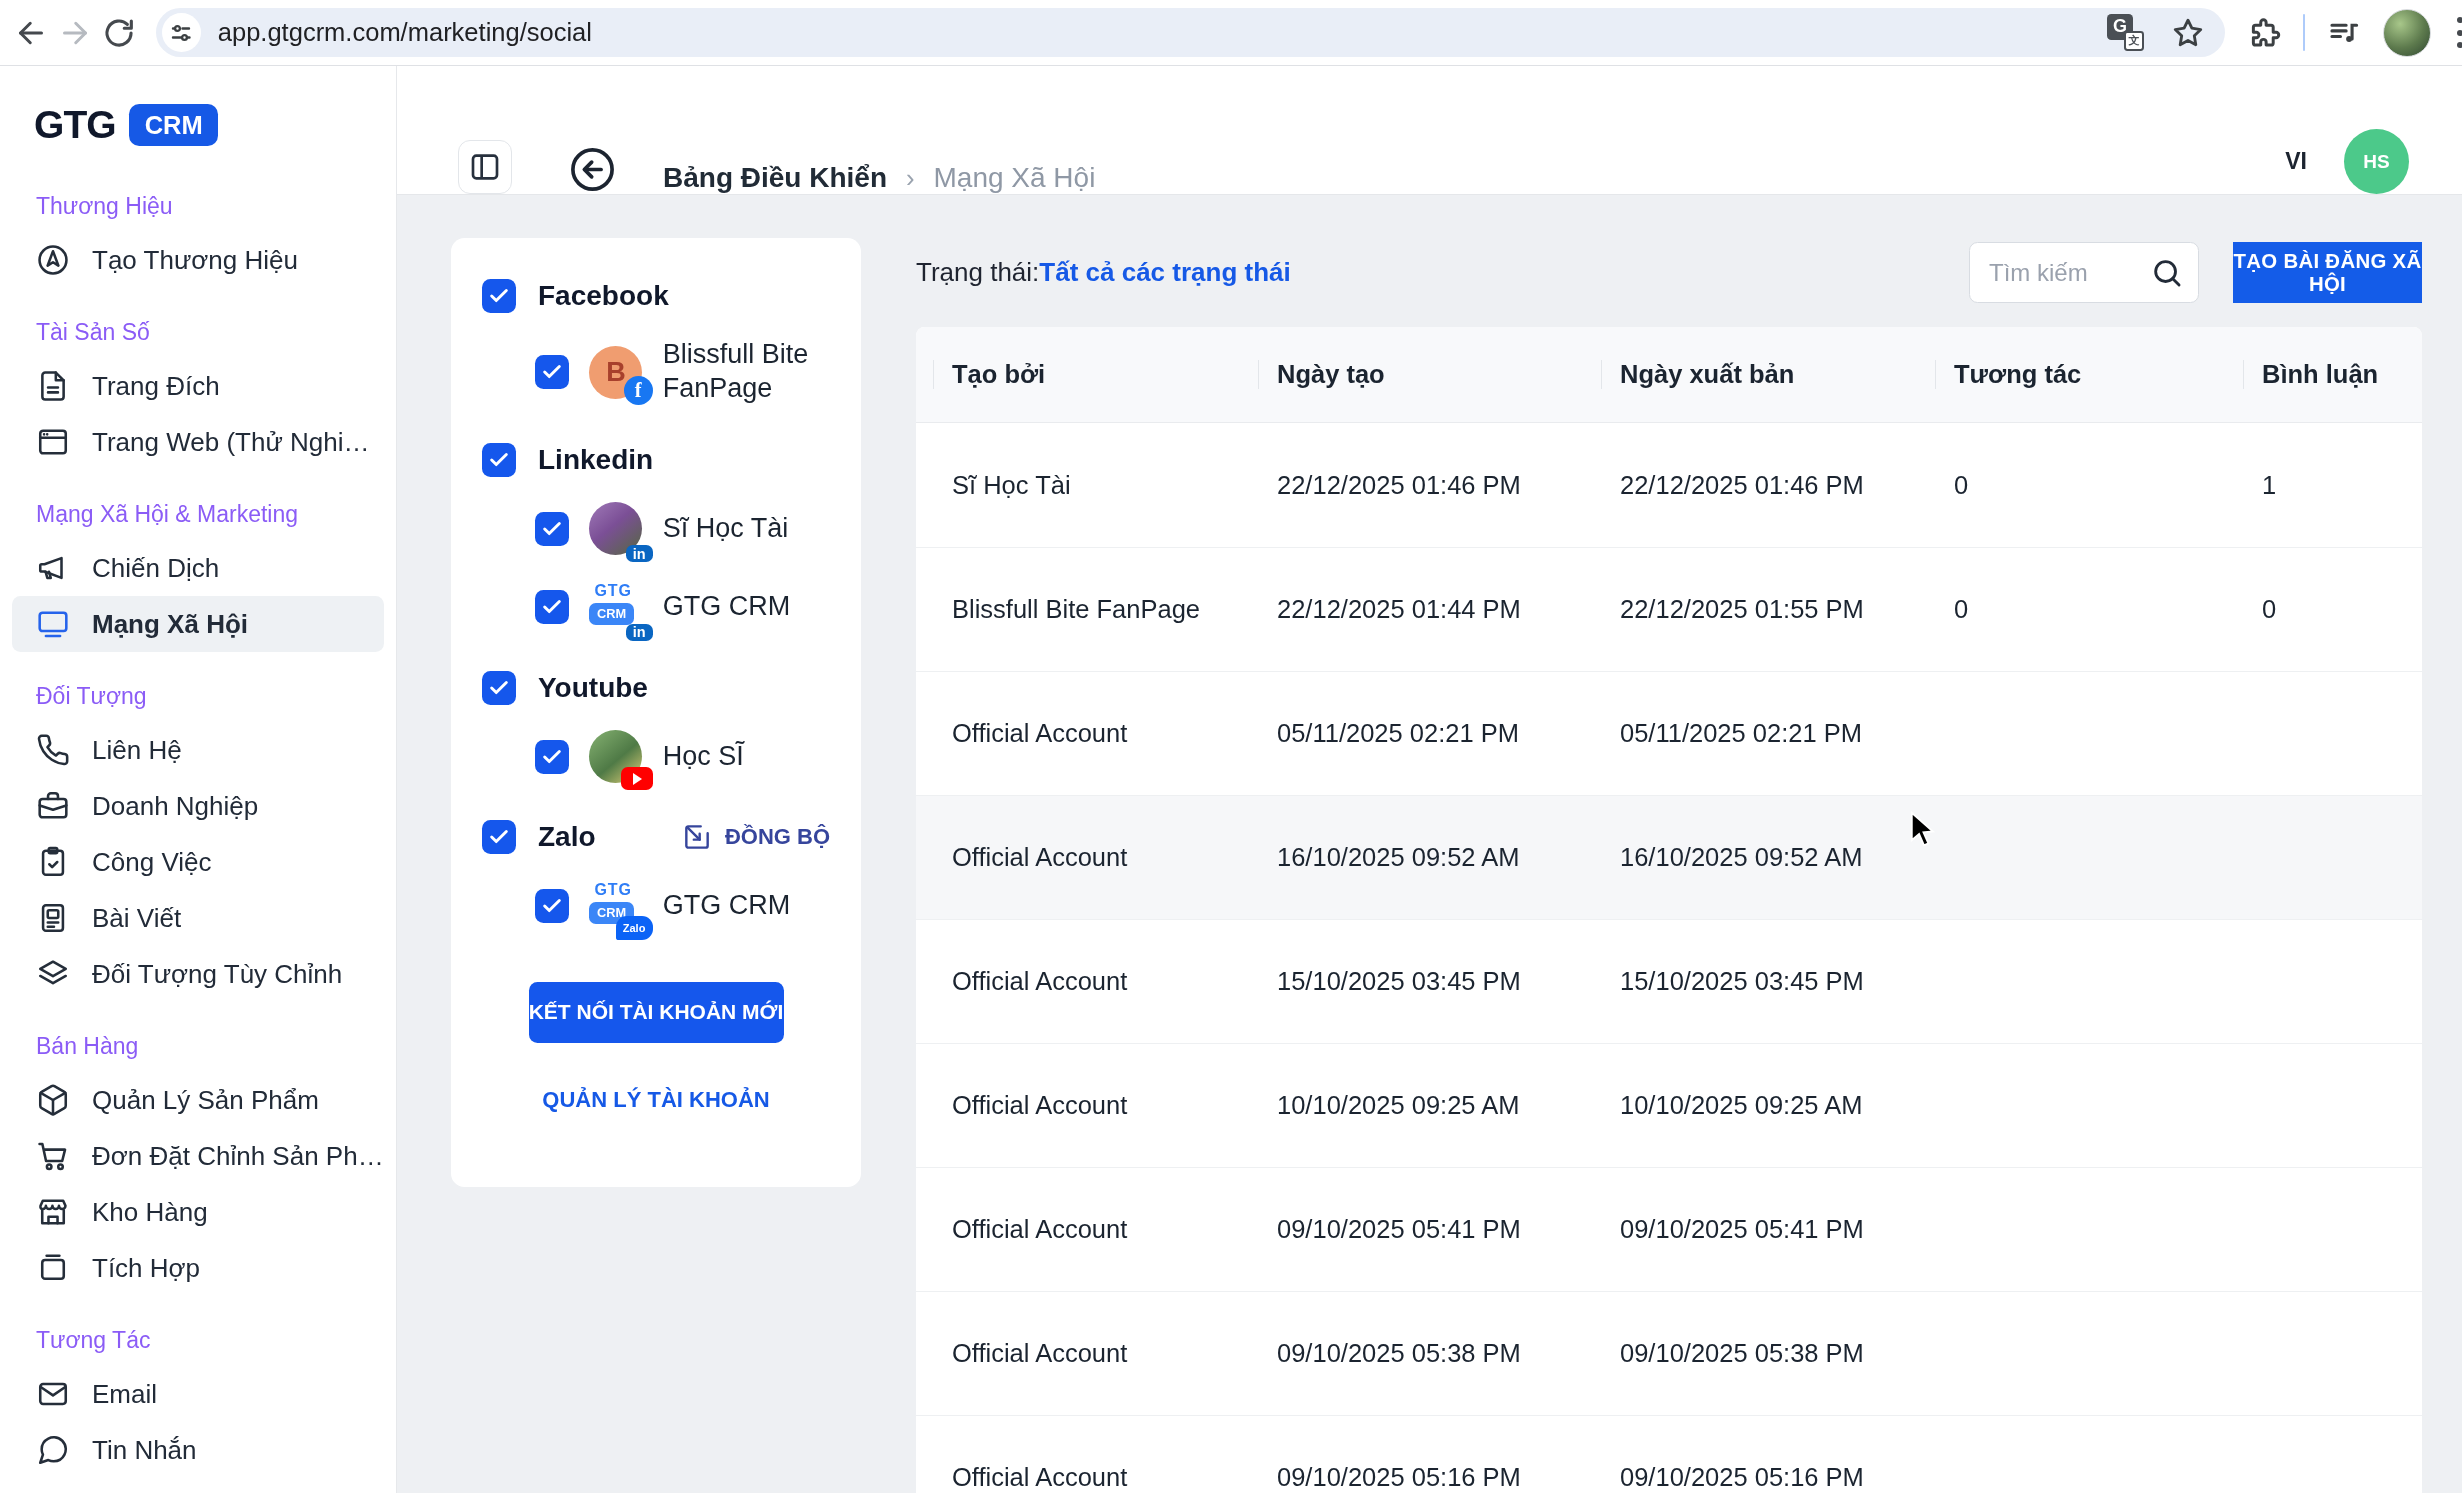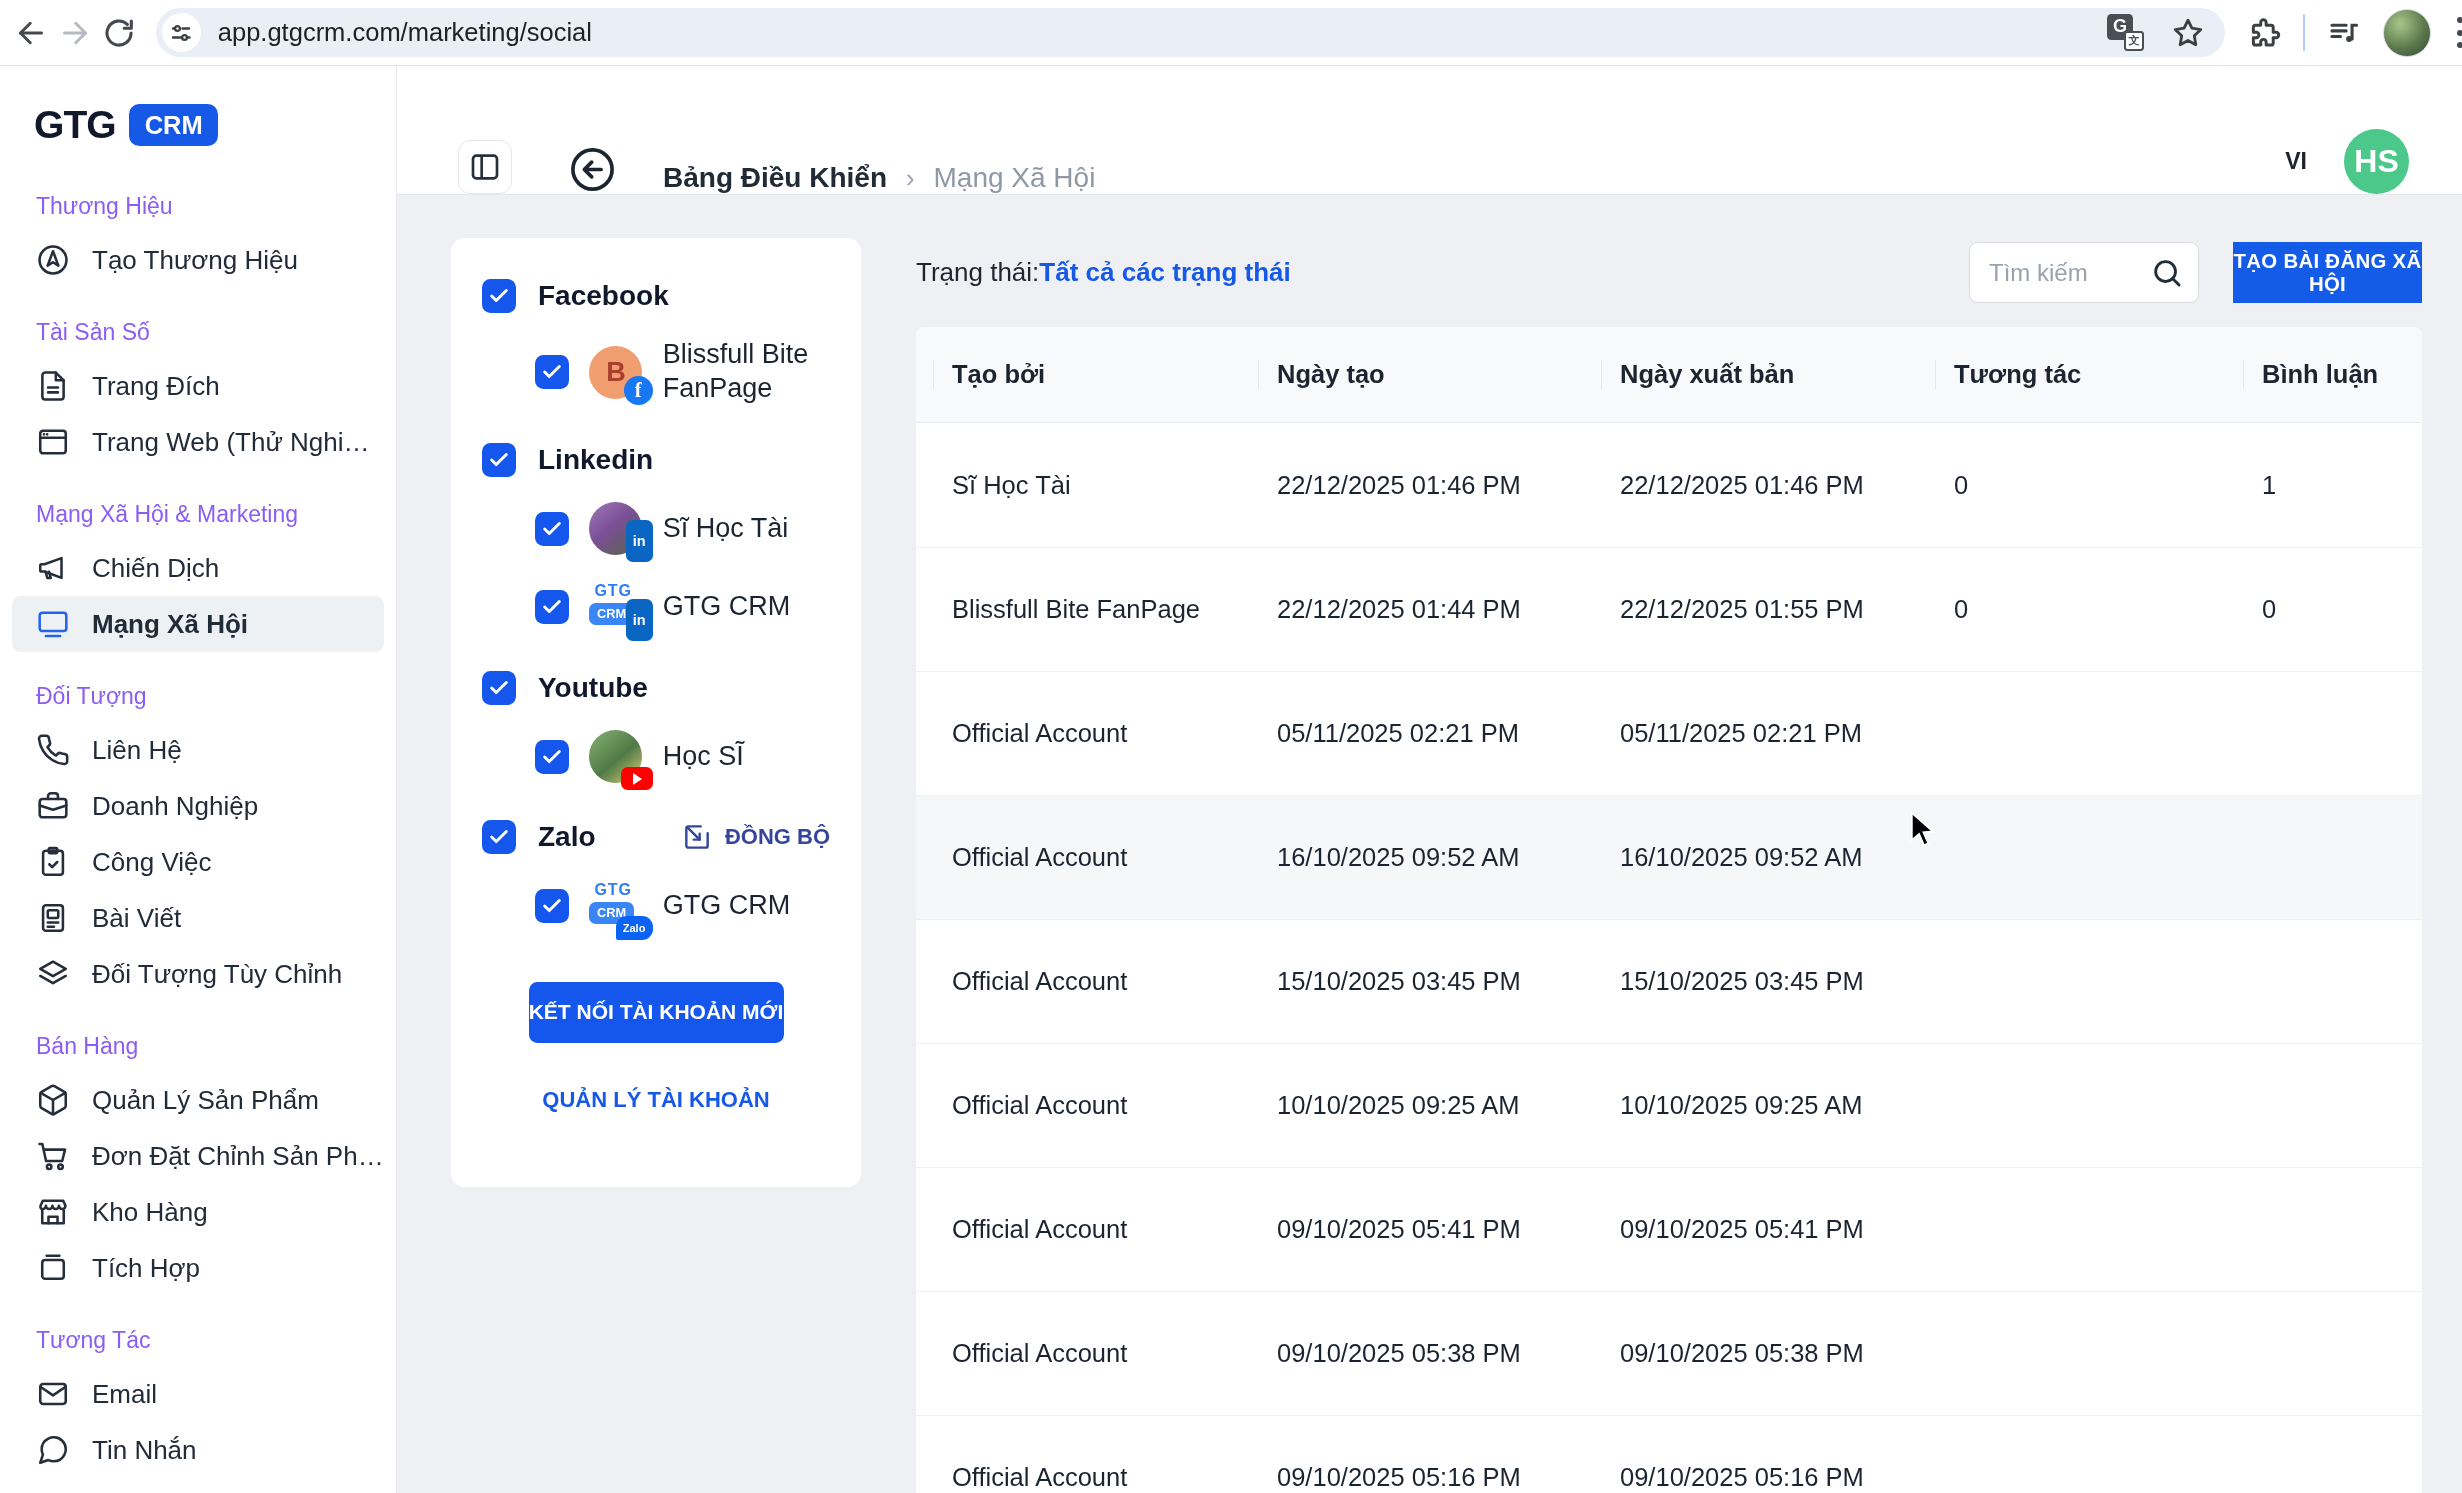--- a/index.html
+++ b/index.html
@@ -43,21 +43,21 @@
   .main{flex:1;position:relative}
   .main-header{position:absolute;top:0;left:0;right:0;height:129px;background:#fff;border-bottom:0.9px solid #e5e7ea;display:flex;align-items:flex-end;padding:0 53px 0 61px}
   .toggle-btn{width:54px;height:54px;border:1.7px solid #e3e6ea;border-radius:12px;display:flex;align-items:center;justify-content:center;color:#27303d;background:#fff}
   .back-btn{margin-left:56px;color:#1c2430}
   .breadcrumb{display:flex;align-items:center;gap:19px;margin-left:46px;font-size:28px}
   .crumb-parent{font-weight:700;color:#212b36}
   .crumb-sep{color:#9aa3af;font-size:25.5px}
   .crumb-current{color:#8f98a5}
   .header-right{margin-left:auto;display:flex;align-items:center;gap:37px}
   .lang{font-size:23px;font-weight:700;color:#1c2430}
-  .hs-avatar{width:65px;height:65px;border-radius:50%;background:#4cc98a;color:#fff;font-size:32px;font-weight:600;display:flex;align-items:center;justify-content:center}
+  .hs-avatar{width:65px;height:65px;border-radius:50%;background:#4cc98a;color:#fff;font-size:19px;font-weight:600;display:flex;align-items:center;justify-content:center}
 
   .content{position:absolute;top:129px;left:0;right:0;bottom:0;background:#eef0f3}
 
   
   .accounts-card{position:absolute;left:54px;top:43px;width:410px;height:949px;background:#fff;border-radius:13.6px;padding:34px 31px}
   .platform-row{display:flex;align-items:center;gap:22px;margin-top:37px}
   .platform-row:first-child{margin-top:6.8px}
   .checkbox{width:34px;height:34px;border-radius:8.5px;background:#1557ec;display:flex;align-items:center;justify-content:center;color:#fff;flex:0 0 auto;cursor:pointer}
   .platform-label{font-size:28px;font-weight:700;color:#10182b}
   .sync-link{margin-left:auto;display:flex;align-items:center;gap:12px;color:#36459c;font-size:22px;font-weight:700;cursor:pointer}
@@ -65,21 +65,21 @@
   .avatar-wrap{position:relative;width:53px;height:53px;flex:0 0 auto}
   .avatar{width:53px;height:53px;border-radius:50%;display:flex;align-items:center;justify-content:center;font-weight:700;overflow:hidden}
   .avatar.letter{background:#f09d70;color:#a8402c;font-size:27px}
   .avatar.photo-purple{background:linear-gradient(140deg,#a07ab8 0%,#7b4f96 45%,#54683f 100%)}
   .avatar.photo-green{background:linear-gradient(140deg,#86b272 0%,#4f7a46 55%,#e3d27a 100%)}
   .gtg-mini{width:53px;height:53px;position:relative}
   .gtg-mini .t{position:absolute;top:1.7px;left:5.1px;font-size:16px;font-weight:800;color:#2f7df6;letter-spacing:0.9px}
   .gtg-mini .b{position:absolute;top:22px;left:0;background:#3b86f7;color:#fff;font-size:12.8px;font-weight:700;padding:3.4px 7.7px;border-radius:6.8px}
   .badge{position:absolute;right:-10.2px;bottom:-6.8px;display:flex;align-items:center;justify-content:center}
   .badge.fb{width:29px;height:29px;border-radius:50%;background:#1877f2;color:#fff;font-size:20.4px;font-weight:700;font-family:"Liberation Serif",serif}
-  .badge.li{width:27px;height:42px;border-radius:6.8px;background:#0a66c2;color:#fff;font-size:14.5px;font-weight:700}
+  .badge.li{width:27px;height:17px;border-radius:6.8px;background:#0a66c2;color:#fff;font-size:14.5px;font-weight:700}
   .badge.yt{width:32px;height:23px;border-radius:6.8px;background:#f00}
   .badge.yt i{width:0;height:0;border-left:9.4px solid #fff;border-top:6px solid transparent;border-bottom:6px solid transparent;margin-left:2.6px}
   .badge.za{min-width:37px;height:24px;border-radius:11px 11px 11px 2.6px;background:#0b63f6;color:#fff;font-size:11px;font-weight:700;padding:0 6px}
   .account-name{font-size:27px;color:#1b2430;line-height:1.25}
   .connect-btn{display:block;margin:49px auto 0;width:255px;height:61px;background:#1557ec;color:#fff;border:none;border-radius:8.5px;font-size:21px;font-weight:700;font-family:inherit;cursor:pointer}
   .manage-link{display:block;text-align:center;margin-top:44px;color:#1659e6;font-size:22px;font-weight:700;cursor:pointer}
 
   
   .filter-row{position:absolute;left:519px;right:40px;top:47px;height:61px;display:flex;align-items:center}
   .status-label{font-size:26px;color:#1f2430}

